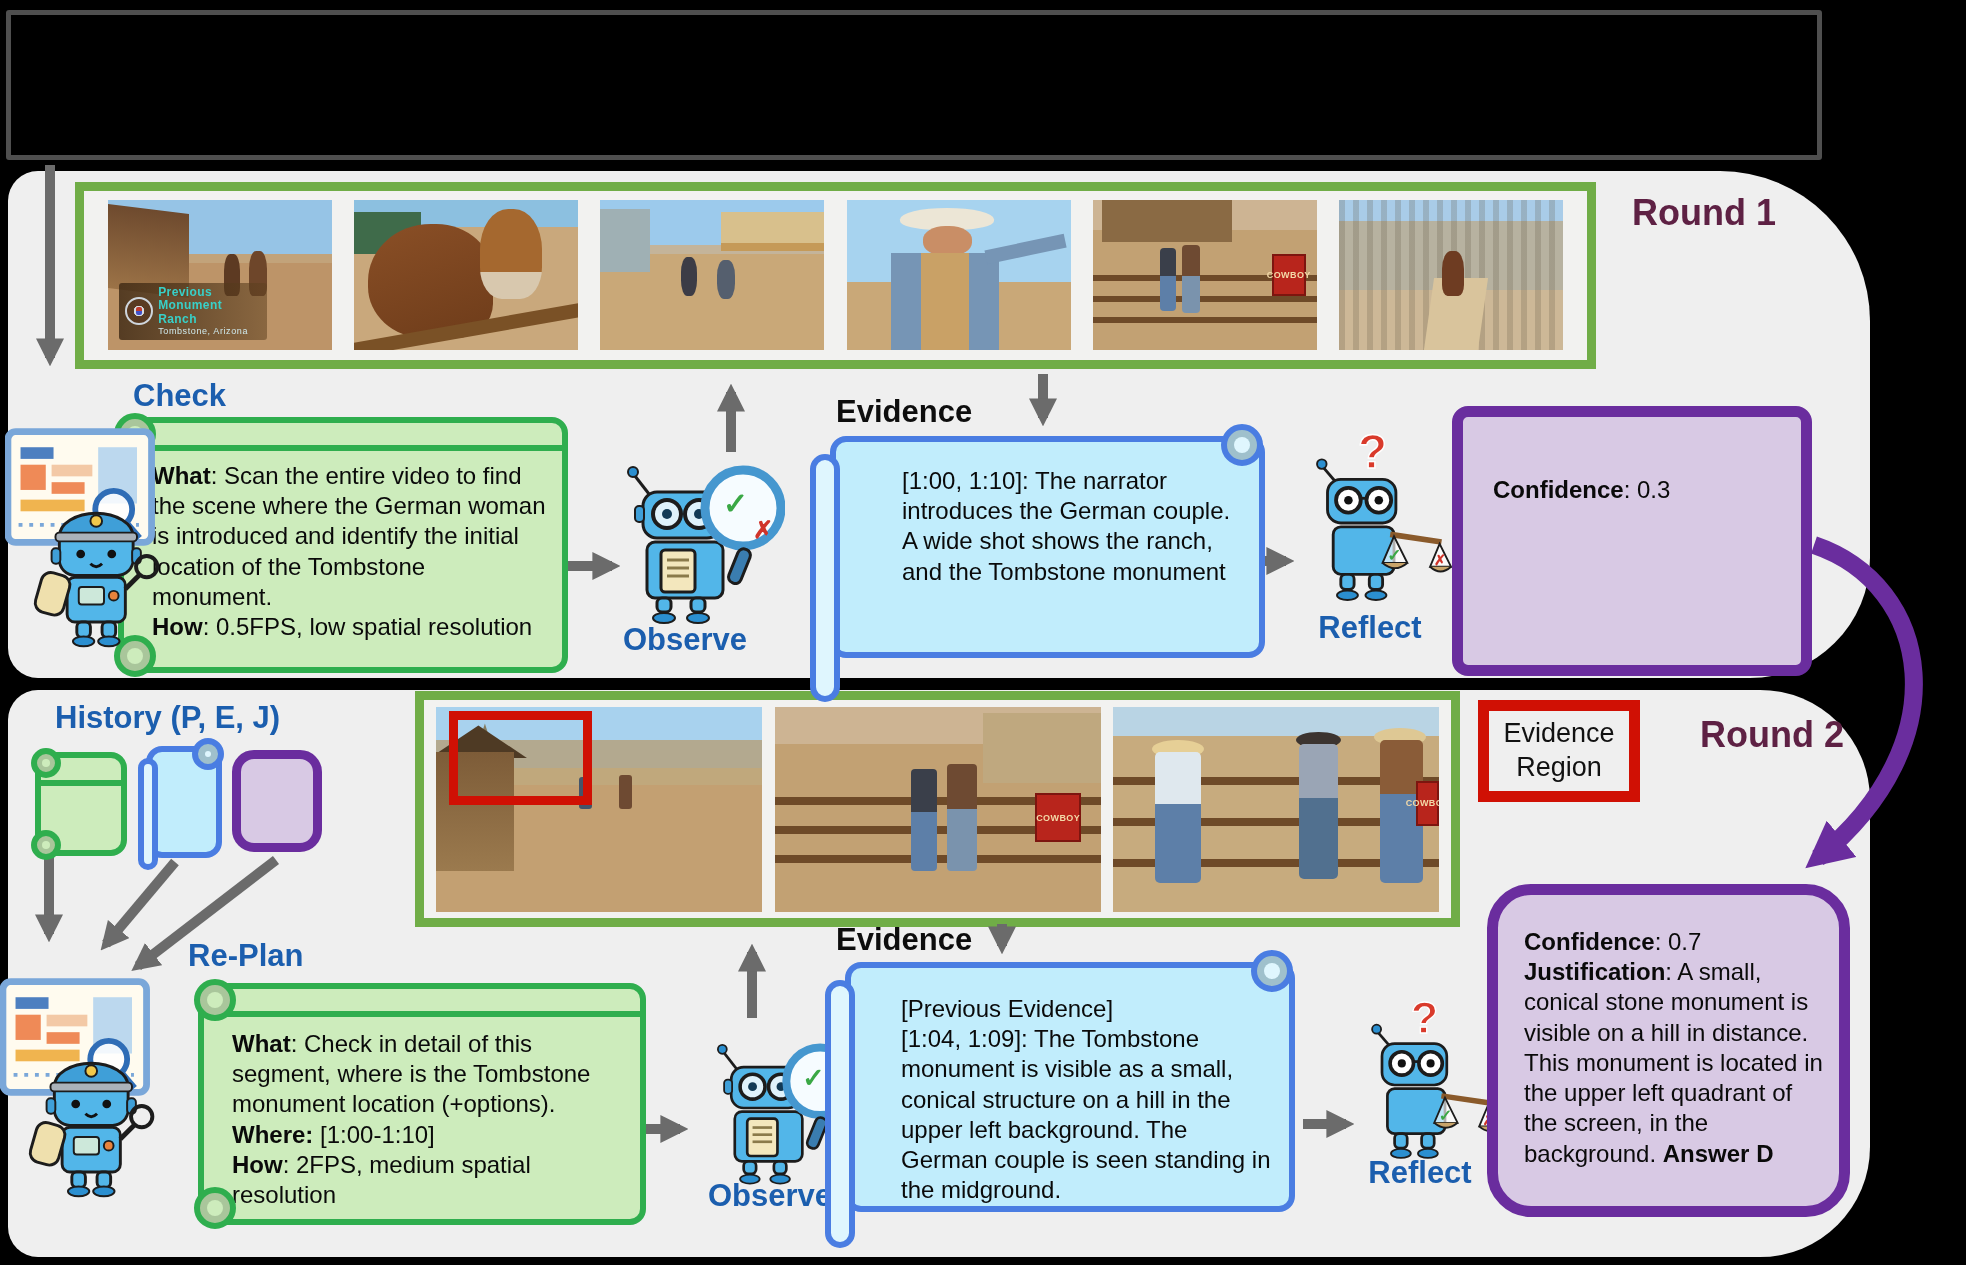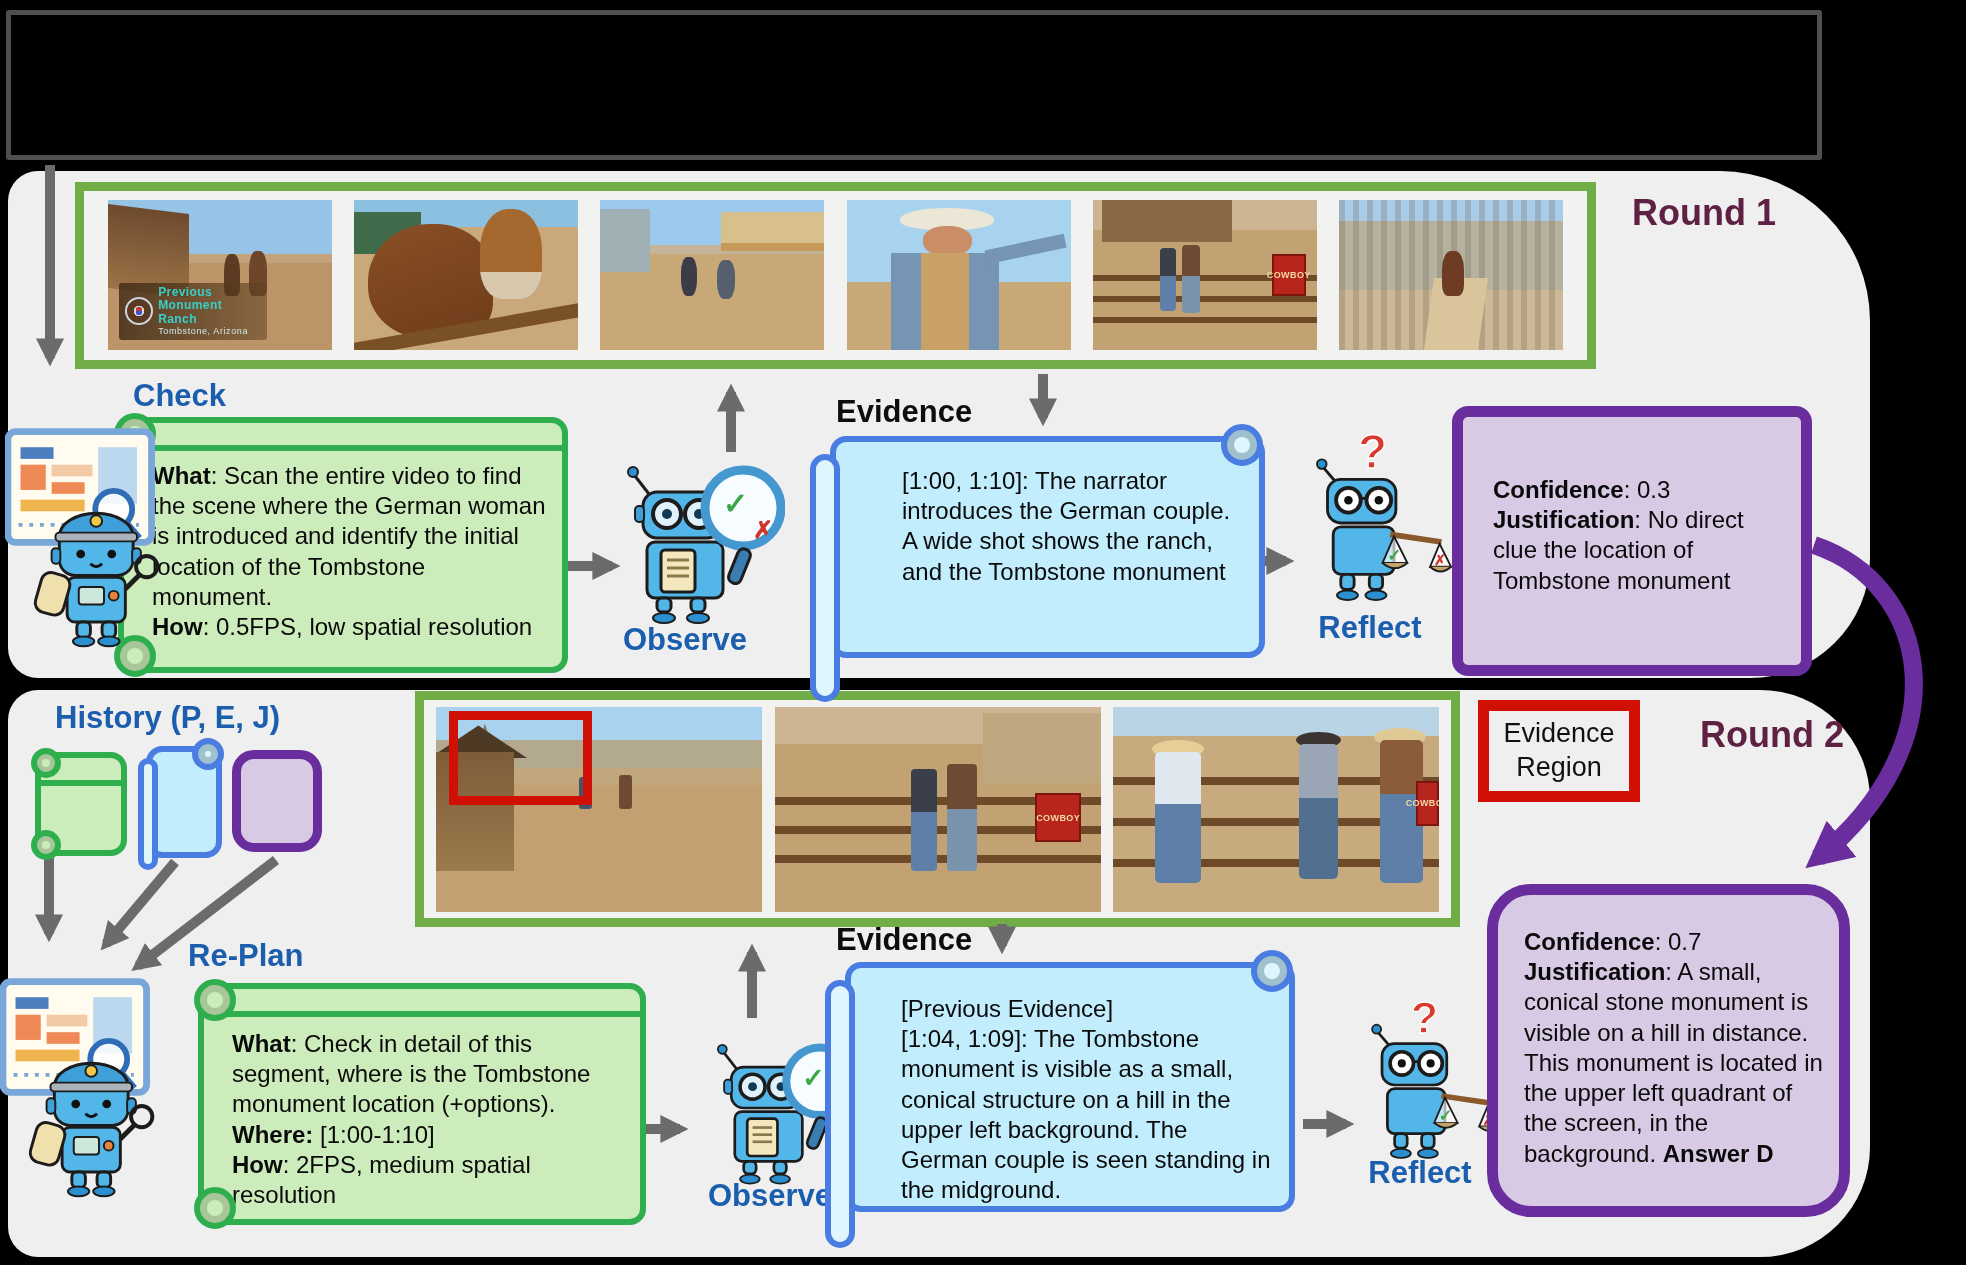--- a/index.html
+++ b/index.html
@@ -316,21 +316,20 @@
     <rect x="44" y="154" width="14" height="16" rx="5" fill="#52b6e9" stroke="#1c1c1c" stroke-width="3"></rect>
     <rect x="74" y="154" width="14" height="16" rx="5" fill="#52b6e9" stroke="#1c1c1c" stroke-width="3"></rect>
     <ellipse cx="51" cy="176" rx="11" ry="5" fill="#2b8fd0" stroke="#1c1c1c" stroke-width="2"></ellipse>
     <ellipse cx="81" cy="176" rx="11" ry="5" fill="#2b8fd0" stroke="#1c1c1c" stroke-width="2"></ellipse>
   </svg>
   <div class="lbl" style="left:1290px; top:610px; width:160px; text-align:center;">Reflect</div>
 
   <div class="pbox" style="left:1452px; top:406px; width:360px; height:270px;border-radius:16px;">
     <div class="txt" style="padding:58px 18px 0 30px;">
       <p><b>Confidence</b><span>: 0.3</span></p>
-      <p><b>Justification</b><span>: No direct clue the location of Tombstone monument</span></p>
     </div>
   </div>
 
   <div class="lbl" style="left:55px; top:700px;">History (P, E, J)</div>
 
   <div class="scroll-g" style="left:35px; top:752px; width:92px; height:104px;">
     <div class="curl-g curl-sm tl"></div>
     <div class="curl-g curl-sm bl"></div>
   </div>
   <div class="scroll-b" style="left:146px; top:746px; width:76px; height:112px;">

